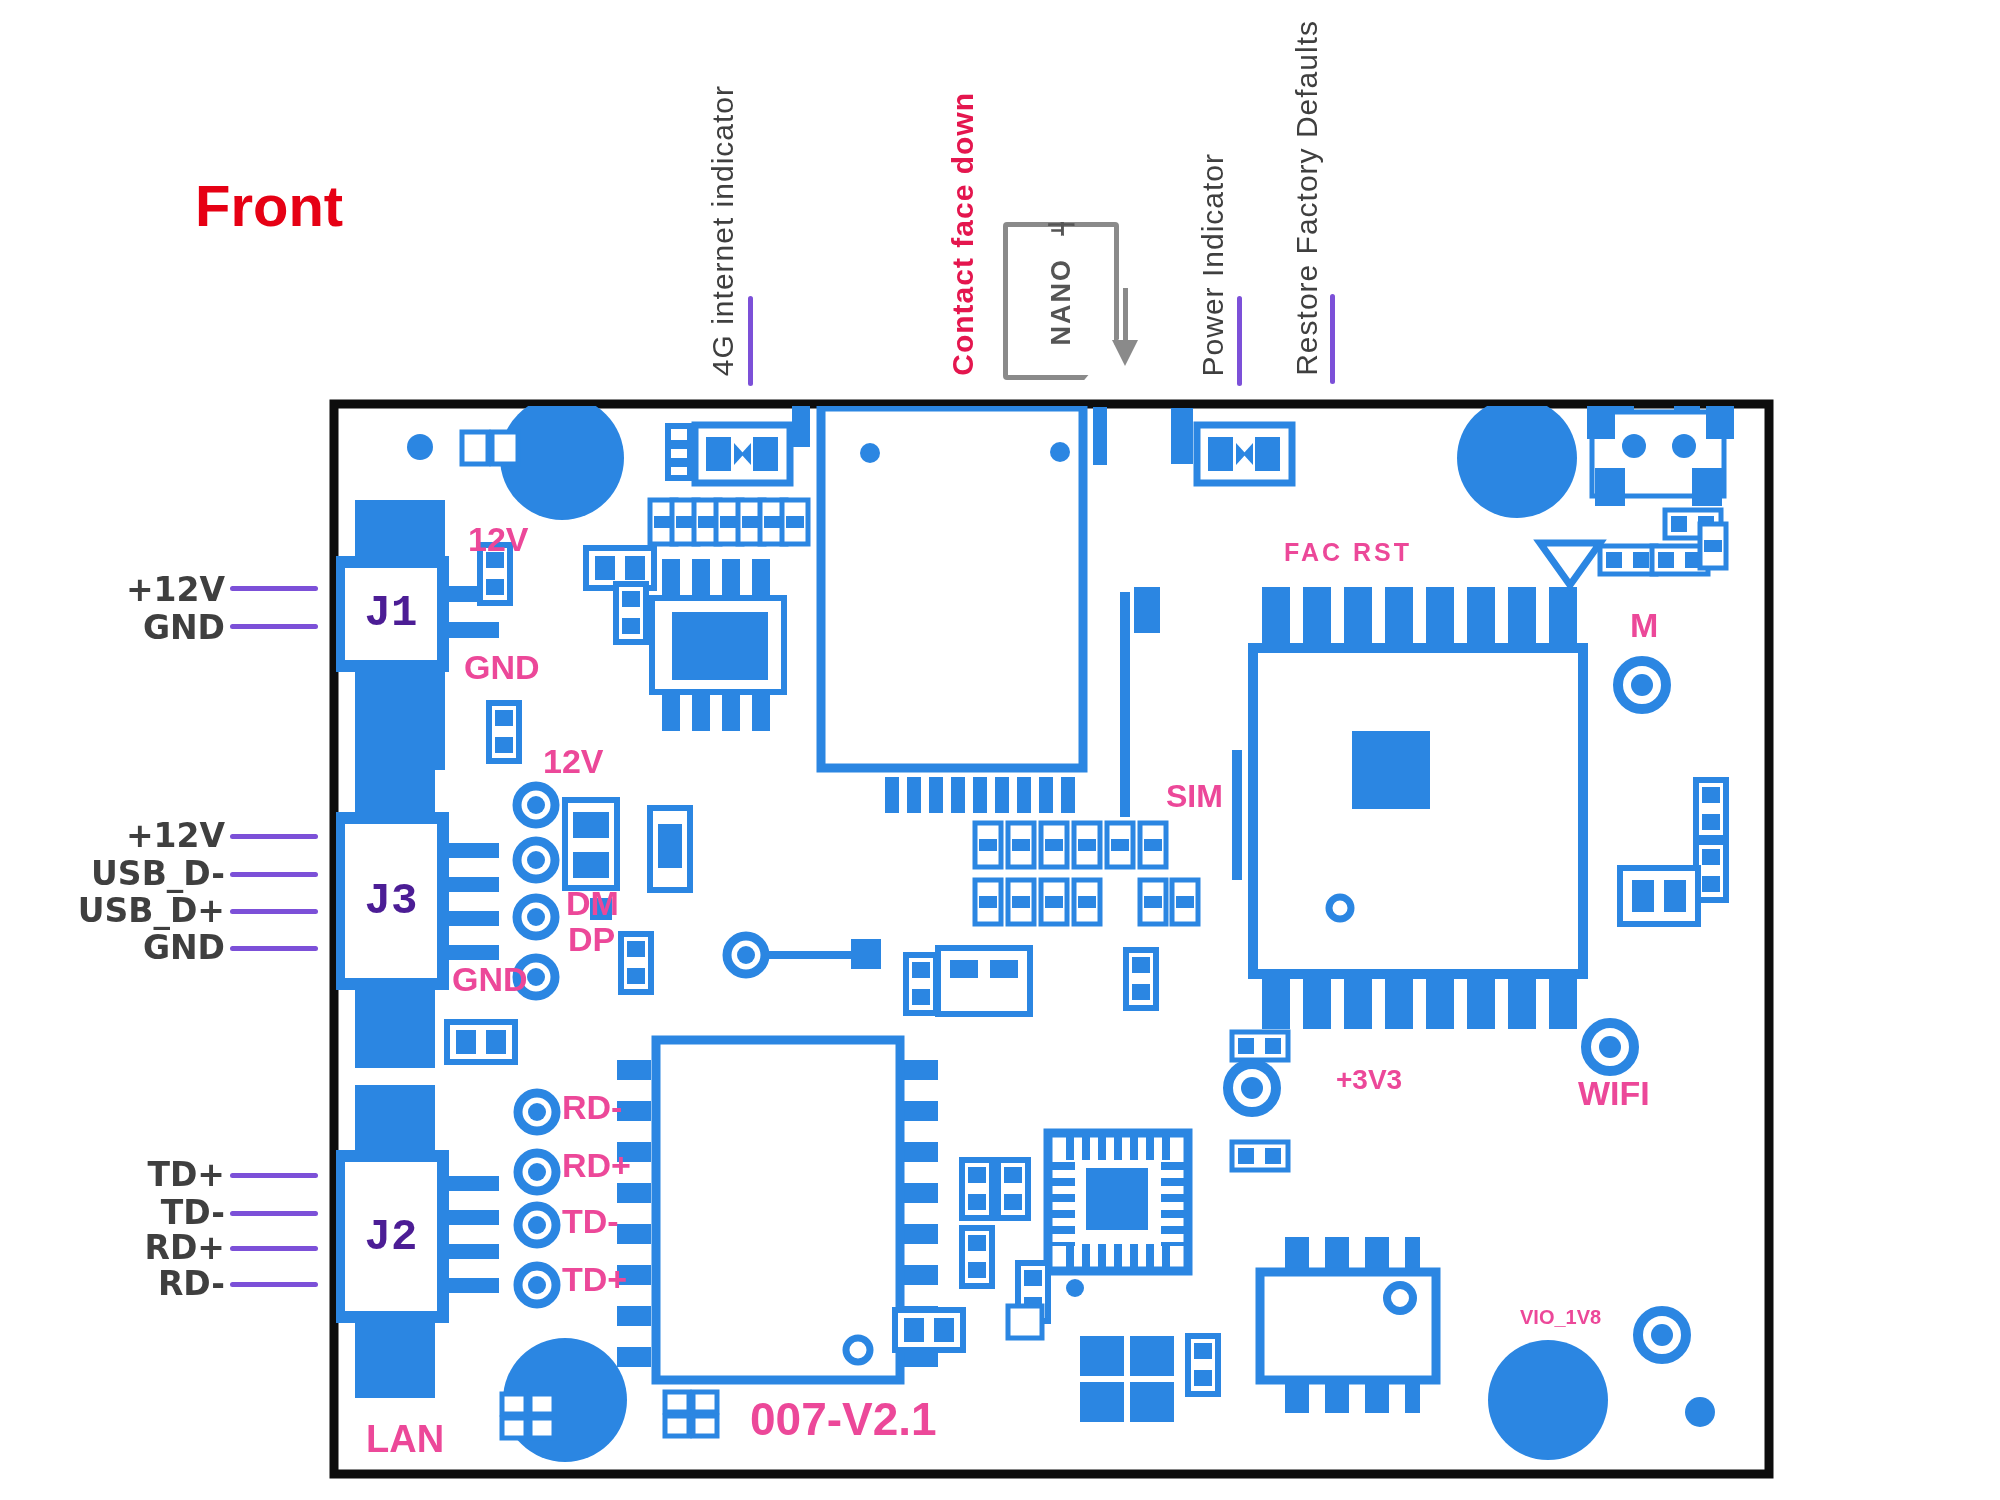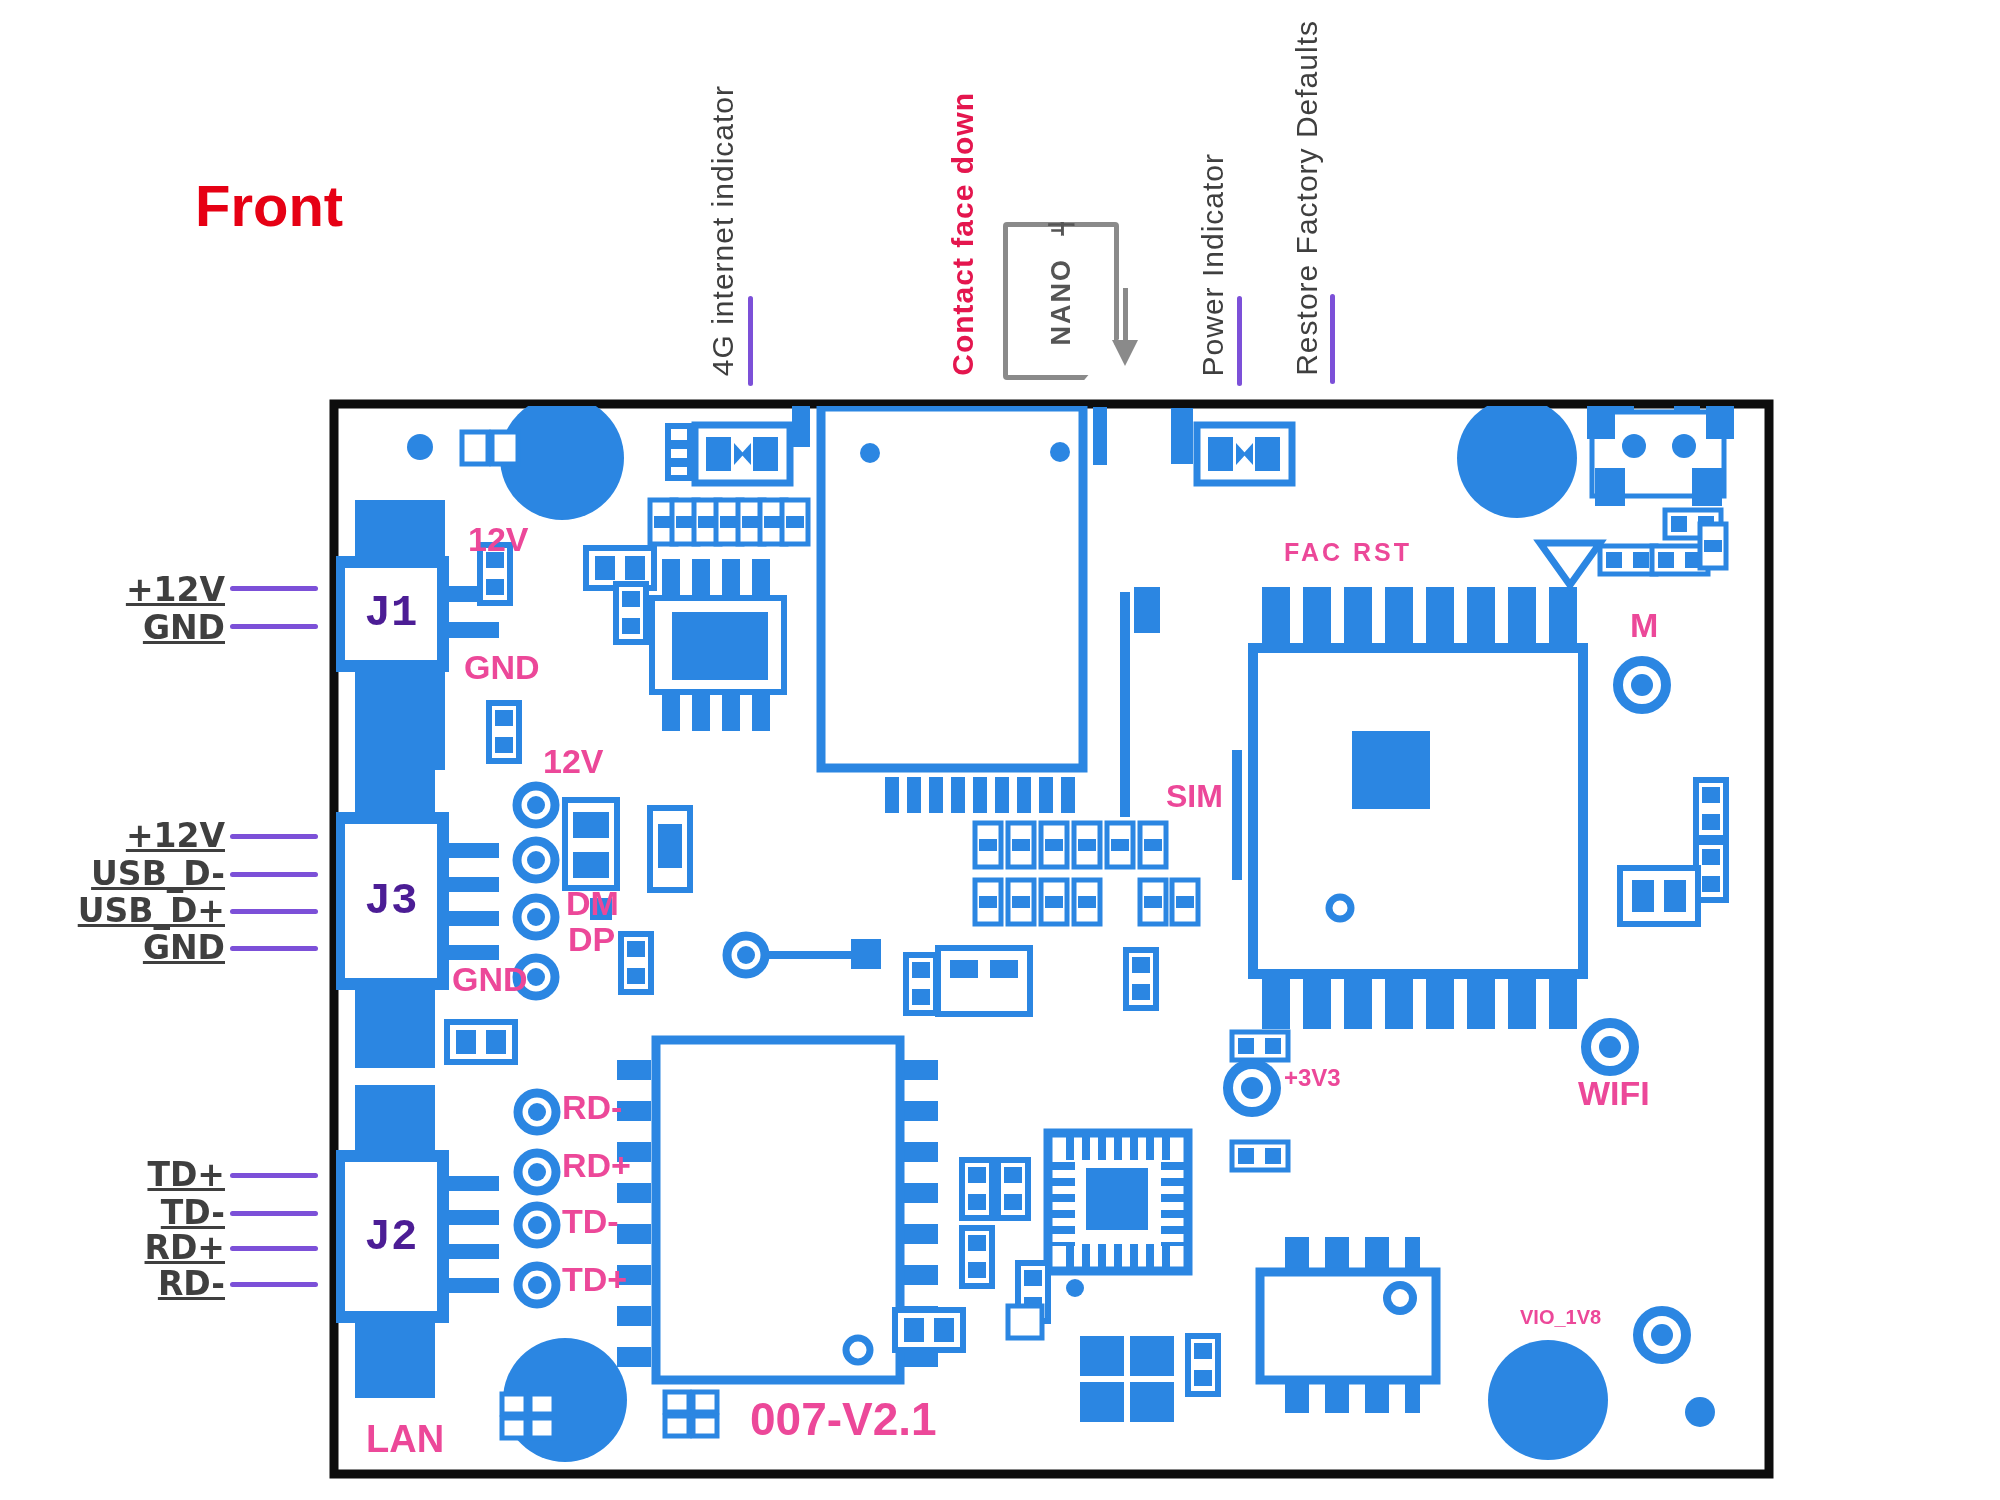--- a/index.html
+++ b/index.html
@@ -7,21 +7,21 @@
         font-family:"Liberation Sans",sans-serif;}
   .title{position:absolute;left:195px;top:172px;font:700 58px "Liberation Sans",sans-serif;color:#e60014;}
   
   .ann{position:absolute;bottom:1124px;writing-mode:vertical-rl;transform:rotate(180deg);
        font:30px "Liberation Sans",sans-serif;color:#3f3f3f;letter-spacing:1px;white-space:nowrap;}
   .ann.red{color:#e4164e;font-weight:600;}
   .vline{position:absolute;width:5px;background:#7c50d8;border-radius:3px;}
   .hline{position:absolute;height:5px;background:#7c50d8;border-radius:3px;}
   
   .lp{position:absolute;left:55px;width:170px;text-align:right;
-      font:600 33px "DejaVu Sans",sans-serif;color:#3f3f3f;white-space:nowrap;text-decoration:underline;}
+      font:600 33px "DejaVu Sans",sans-serif;color:#3f3f3f;white-space:nowrap;}
   
   .bl{position:absolute;font:800 34px "Liberation Sans",sans-serif;color:#ec4899;white-space:nowrap;}
   
   .cl{position:absolute;width:64px;text-align:center;font:700 44px "Liberation Mono",monospace;color:#4c1d95;}
   
   .simcard{position:absolute;left:1003px;top:222px;width:106px;height:148px;background:#fff;
            border:5px solid #8a8a8a;border-radius:4px;
            clip-path:polygon(0 0,100% 0,100% 74%,70% 100%,0 100%);
            display:flex;align-items:center;justify-content:center;}
   .simcard span{writing-mode:vertical-rl;transform:rotate(180deg);
@@ -340,18 +340,18 @@
   <div class="bl" style="left:568px;top:920px">DP</div>
   <div class="bl" style="left:452px;top:960px">GND</div>
   <div class="bl" style="left:562px;top:1088px">RD-</div>
   <div class="bl" style="left:562px;top:1146px">RD+</div>
   <div class="bl" style="left:562px;top:1202px">TD-</div>
   <div class="bl" style="left:562px;top:1260px">TD+</div>
   <div class="bl" style="left:366px;top:1418px;font-size:38px">LAN</div>
   <div class="bl" style="left:1166px;top:778px;font-size:32px">SIM</div>
   <div class="bl" style="left:1284px;top:538px;font-size:25px;letter-spacing:3px">FAC RST</div>
   <div class="bl" style="left:1630px;top:606px">M</div>
-  <div class="bl" style="left:1284px;top:1064px;font-size:24px">+3V3</div>
+  <div class="bl" style="left:1336px;top:1064px;font-size:28px">+3V3</div>
   <div class="bl" style="left:1578px;top:1074px">WIFI</div>
   <div class="bl" style="left:1520px;top:1306px;font-size:20px">VIO_1V8</div>
   <div class="bl" style="left:750px;top:1392px;font-size:46px">007-V2.1</div>
 
 </div>
 
 </body></html>

